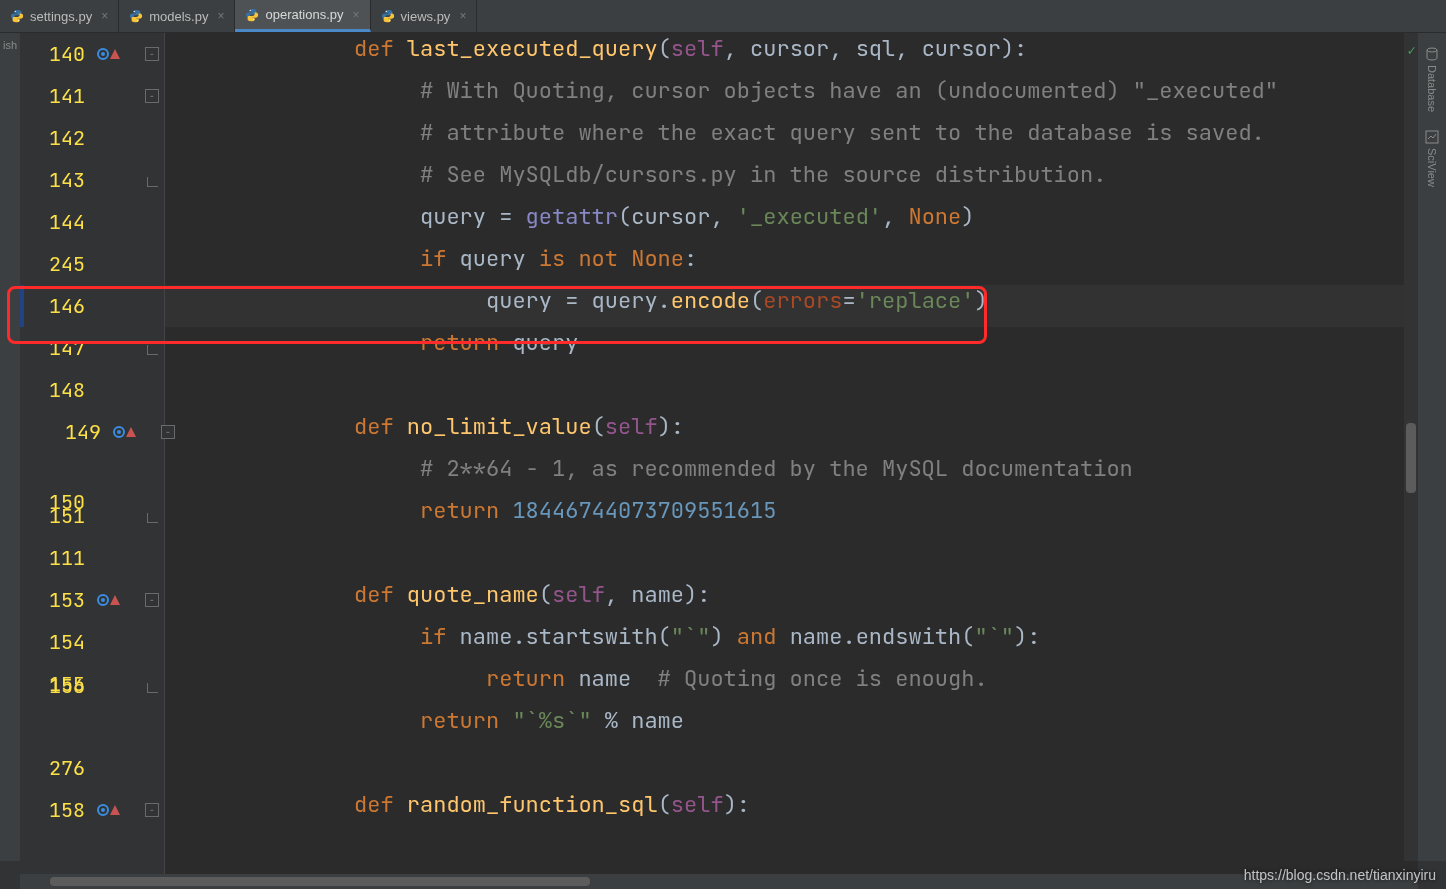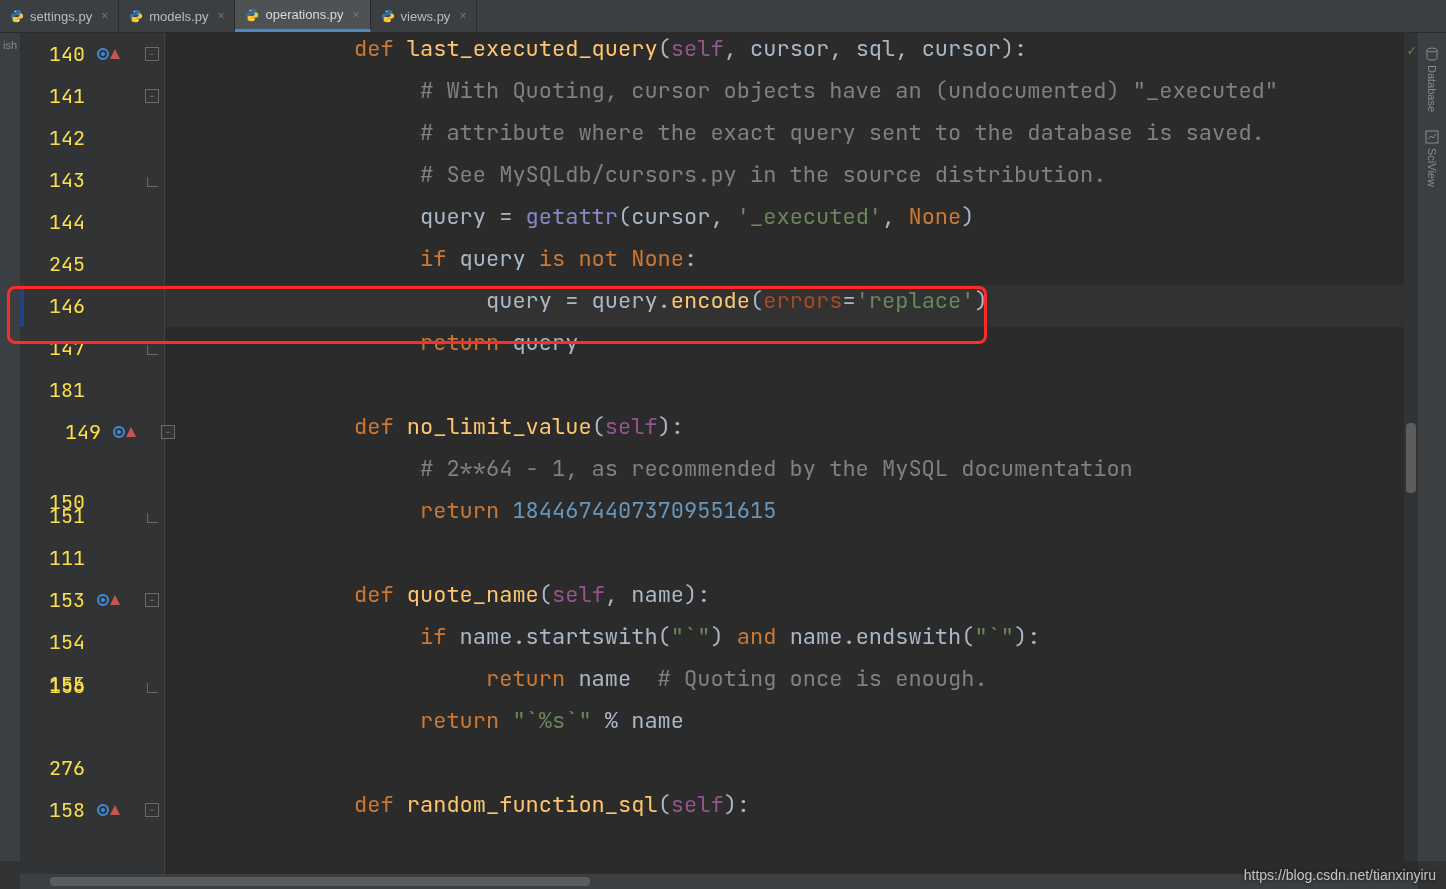--- a/index.html
+++ b/index.html
@@ -306,21 +306,21 @@
           <div class="lineno">245</div>
         </div>
         <div class="line" style="position: absolute; top: 252px; left: 0px; width: 100%;">
           <div class="lineno">146</div>
         </div>
         <div class="line" style="position: absolute; top: 294px; left: 0px; width: 100%;">
           <div class="lineno">147</div>
           <div class="folde"></div>
         </div>
         <div class="line" style="position: absolute; top: 336px; left: 0px; width: 100%;">
-          <div class="lineno">181</div>
+          <div class="lineno">148</div>
         </div>
         <div class="line" style="position: absolute; top: 378px; left: 16px; width: 100%;">
           <div class="lineno">149</div>
           <div class="markers">
             <span class="mark-arrow">
               <span class="circ"></span>
               <span class="arr"></span>
             </span>
           </div>
           <div class="fold">−</div>

